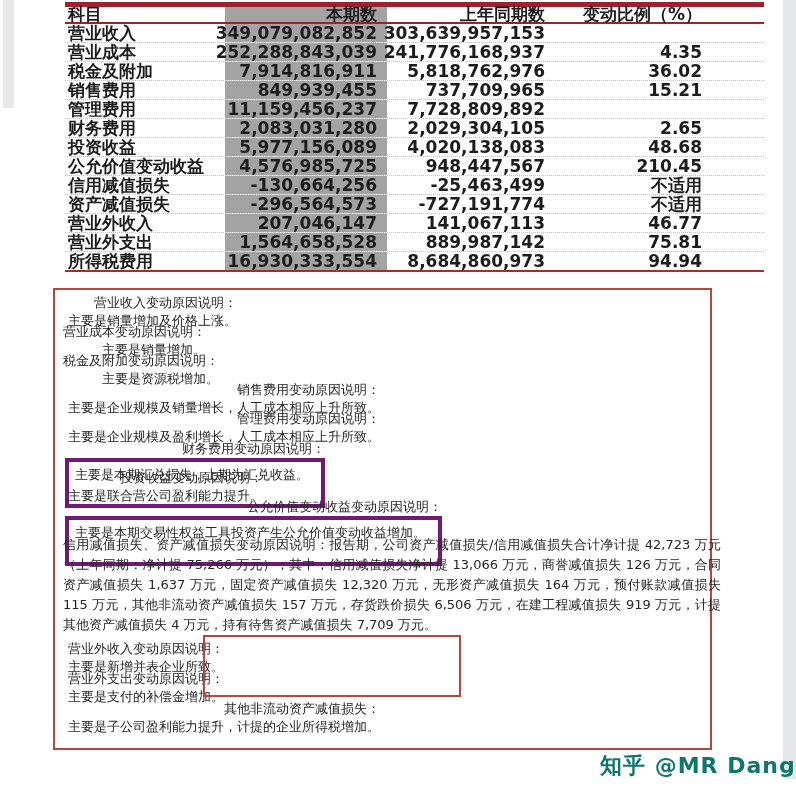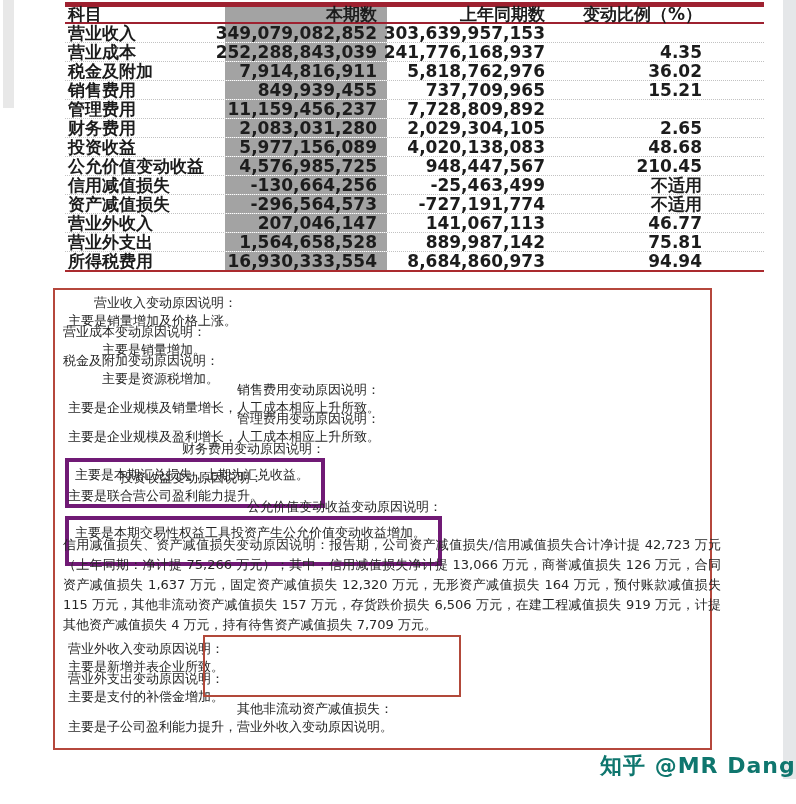--- a/index.html
+++ b/index.html
@@ -204,20 +204,20 @@
     <span class="exp-value">主要是新增并表企业所致。</span>
   </div>
 
   <div class="exp-line" style="top: 380px;">
     <span class="exp-label">营业外支出变动原因说明：</span>
     <span class="exp-value">主要是支付的补偿金增加。</span>
   </div>
 
   <div class="exp-line" style="top: 410px;">
     <span class="exp-label">其他非流动资产减值损失：</span>
-    <span class="exp-value">主要是子公司盈利能力提升，营业外收入变动原因说明。</span>
+    <span class="exp-value">主要是子公司盈利能力提升，计提的企业所得税增加。</span>
   </div>
 </div>
   <div class="exp-para">信用减值损失、资产减值损失变动原因说明：报告期，公司资产减值损失/信用减值损失合计净计提 42,723 万元（上年同期：净计提 75,266 万元）；其中，信用减值损失净计提 13,066 万元，商誉减值损失 126 万元，合同资产减值损失 1,637 万元，固定资产减值损失 12,320 万元，无形资产减值损失 164 万元，预付账款减值损失 115 万元，其他非流动资产减值损失 157 万元，存货跌价损失 6,506 万元，在建工程减值损失 919 万元，计提其他资产减值损失 4 万元，持有待售资产减值损失 7,709 万元。</div>
   <div class="double-box"></div>
 </div>
 
 <div class="watermark">知乎 @MR Dang</div>
 
 </body></html>

